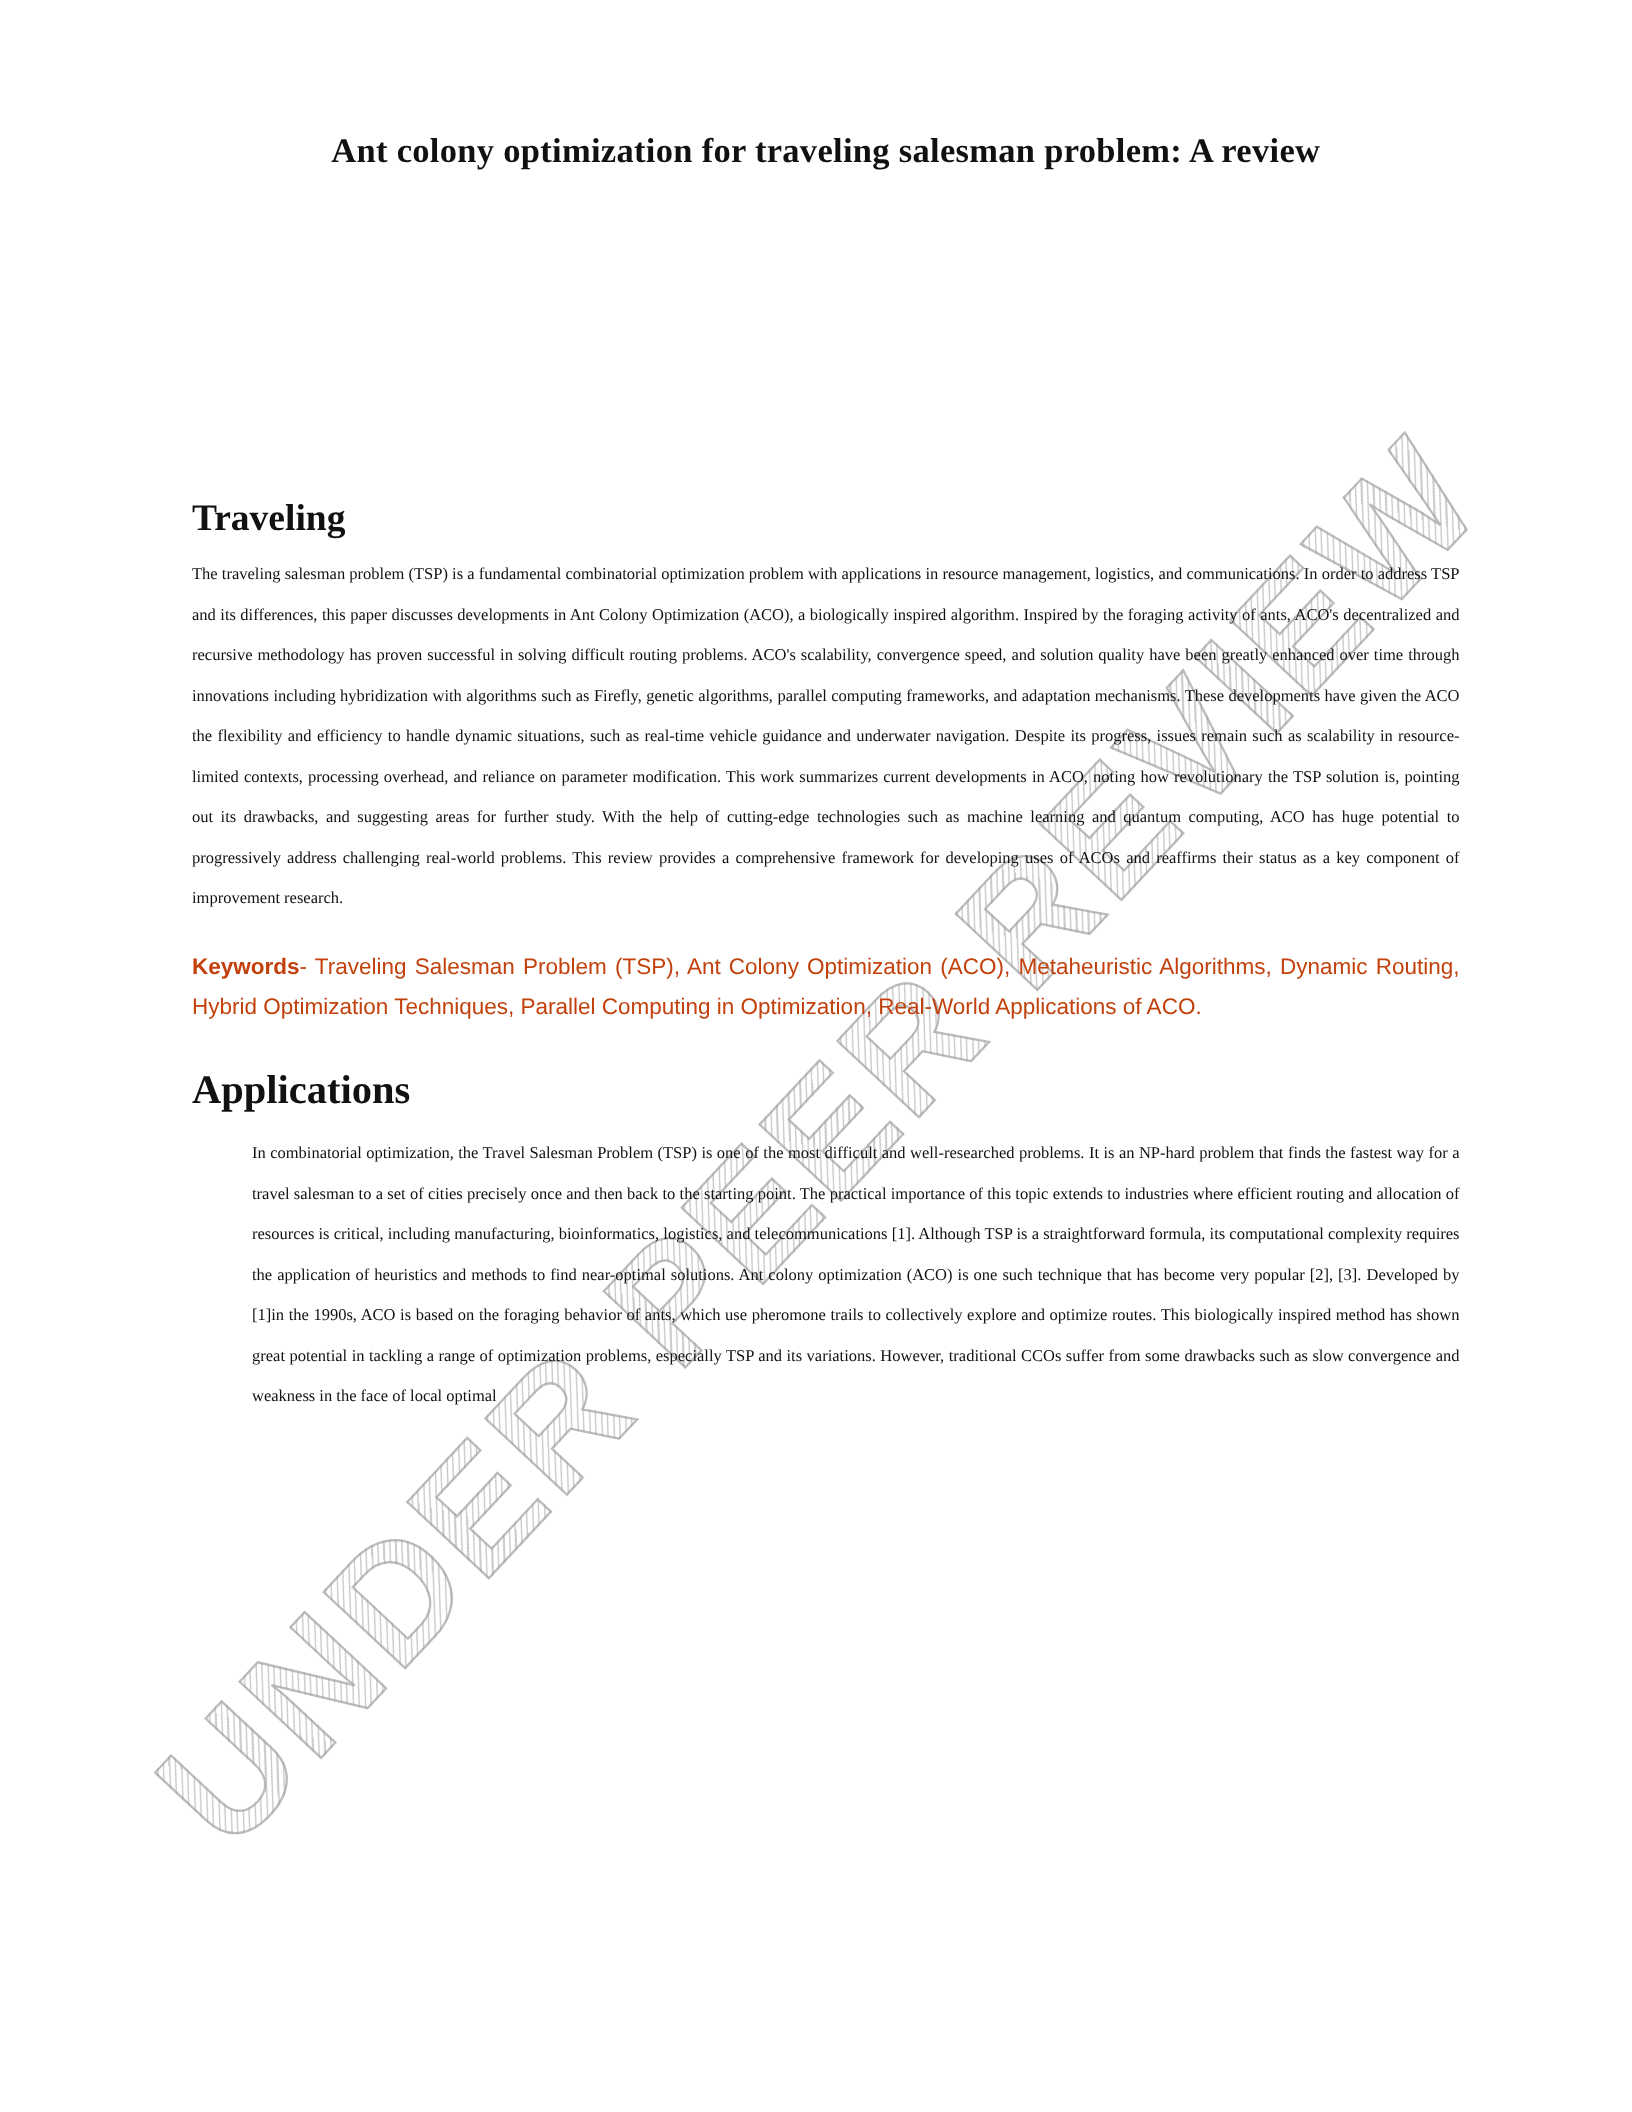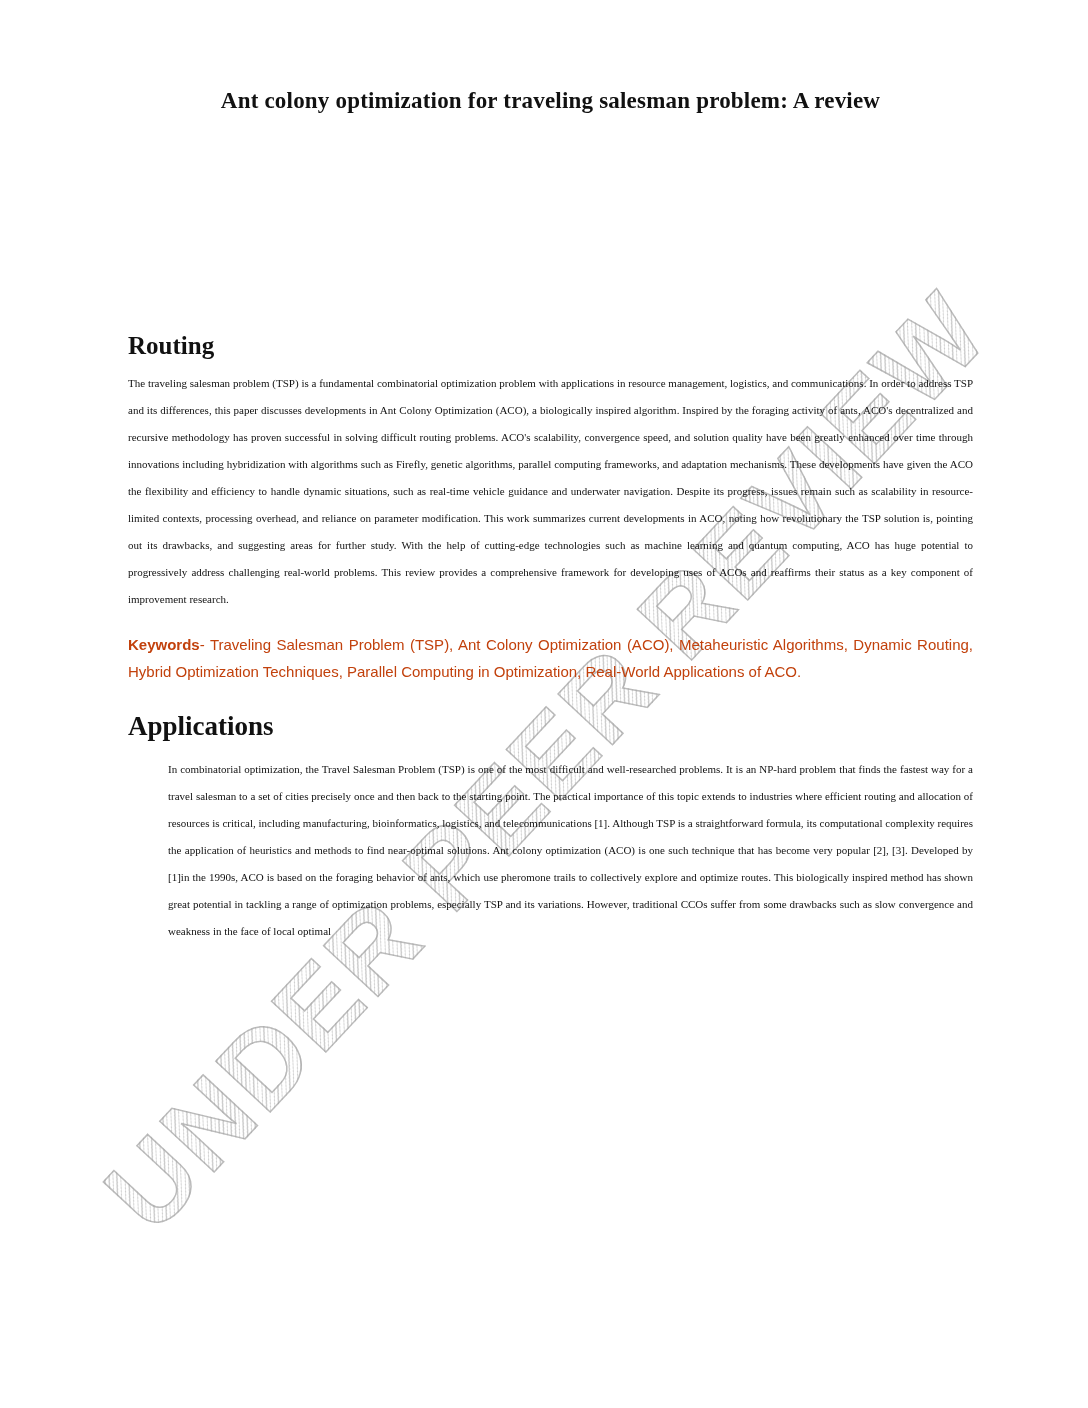--- a/index.html
+++ b/index.html
@@ -94,21 +94,21 @@
 <div class="page">
 
   <div class="watermark">
     <span>UNDER PEER REVIEW</span>
   </div>
 
   <div class="content">
 
     <h1 class="paper-title">Ant colony optimization for traveling salesman problem: A review</h1>
 
-    <h2 class="section-heading abstract-heading">Routing</h2>
+    <h2 class="section-heading abstract-heading">Traveling</h2>
 
     <p class="body-text">The traveling salesman problem (TSP) is a fundamental combinatorial optimization problem with applications in resource management, logistics, and communications. In order to address TSP and its differences, this paper discusses developments in Ant Colony Optimization (ACO), a biologically inspired algorithm. Inspired by the foraging activity of ants, ACO's decentralized and recursive methodology has proven successful in solving difficult routing problems. ACO's scalability, convergence speed, and solution quality have been greatly enhanced over time through innovations including hybridization with algorithms such as Firefly, genetic algorithms, parallel computing frameworks, and adaptation mechanisms. These developments have given the ACO the flexibility and efficiency to handle dynamic situations, such as real-time vehicle guidance and underwater navigation. Despite its progress, issues remain such as scalability in resource-limited contexts, processing overhead, and reliance on parameter modification. This work summarizes current developments in ACO, noting how revolutionary the TSP solution is, pointing out its drawbacks, and suggesting areas for further study. With the help of cutting-edge technologies such as machine learning and quantum computing, ACO has huge potential to progressively address challenging real-world problems. This review provides a comprehensive framework for developing uses of ACOs and reaffirms their status as a key component of improvement research.</p>
 
     <p class="keywords"><b>Keywords</b><span>- Traveling Salesman Problem (TSP), Ant Colony Optimization (ACO), Metaheuristic Algorithms, Dynamic Routing, Hybrid Optimization Techniques, Parallel Computing in Optimization, Real-World Applications of ACO.</span></p>
 
     <h2 class="section-heading introduction-heading">Applications</h2>
 
     <p class="body-text intro-body">In combinatorial optimization, the Travel Salesman Problem (TSP) is one of the most difficult and well-researched problems. It is an NP-hard problem that finds the fastest way for a travel salesman to a set of cities precisely once and then back to the starting point. The practical importance of this topic extends to industries where efficient routing and allocation of resources is critical, including manufacturing, bioinformatics, logistics, and telecommunications [1]. Although TSP is a straightforward formula, its computational complexity requires the application of heuristics and methods to find near-optimal solutions. Ant colony optimization (ACO) is one such technique that has become very popular [2], [3]. Developed by  [1]in the 1990s, ACO is based on the foraging behavior of ants, which use pheromone trails to collectively explore and optimize routes. This biologically inspired method has shown great potential in tackling a range of optimization problems, especially TSP and its variations. However, traditional CCOs suffer from some drawbacks such as slow convergence and weakness in the face of local optimal</p>
 
   </div>

